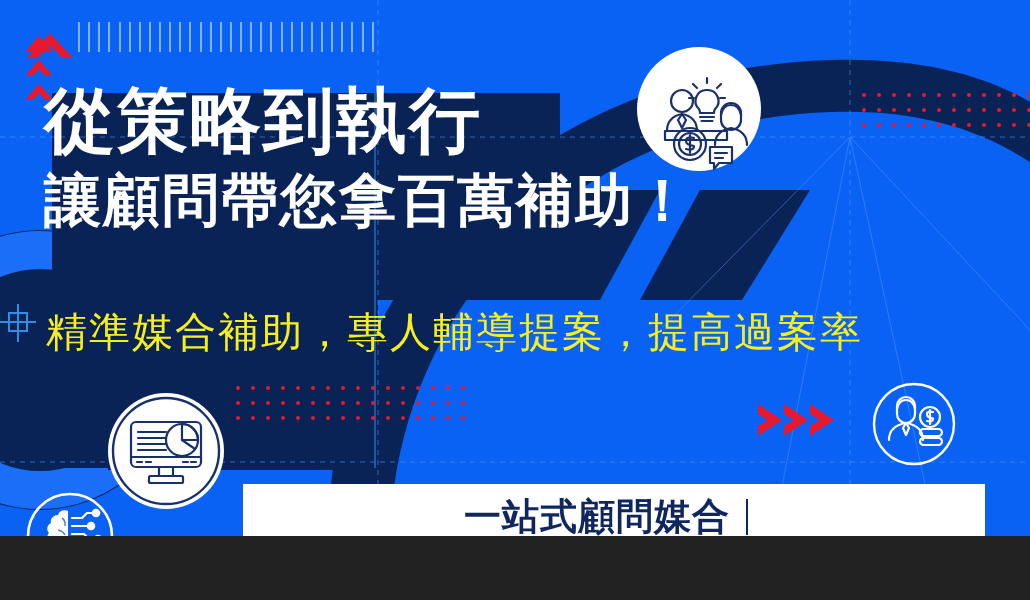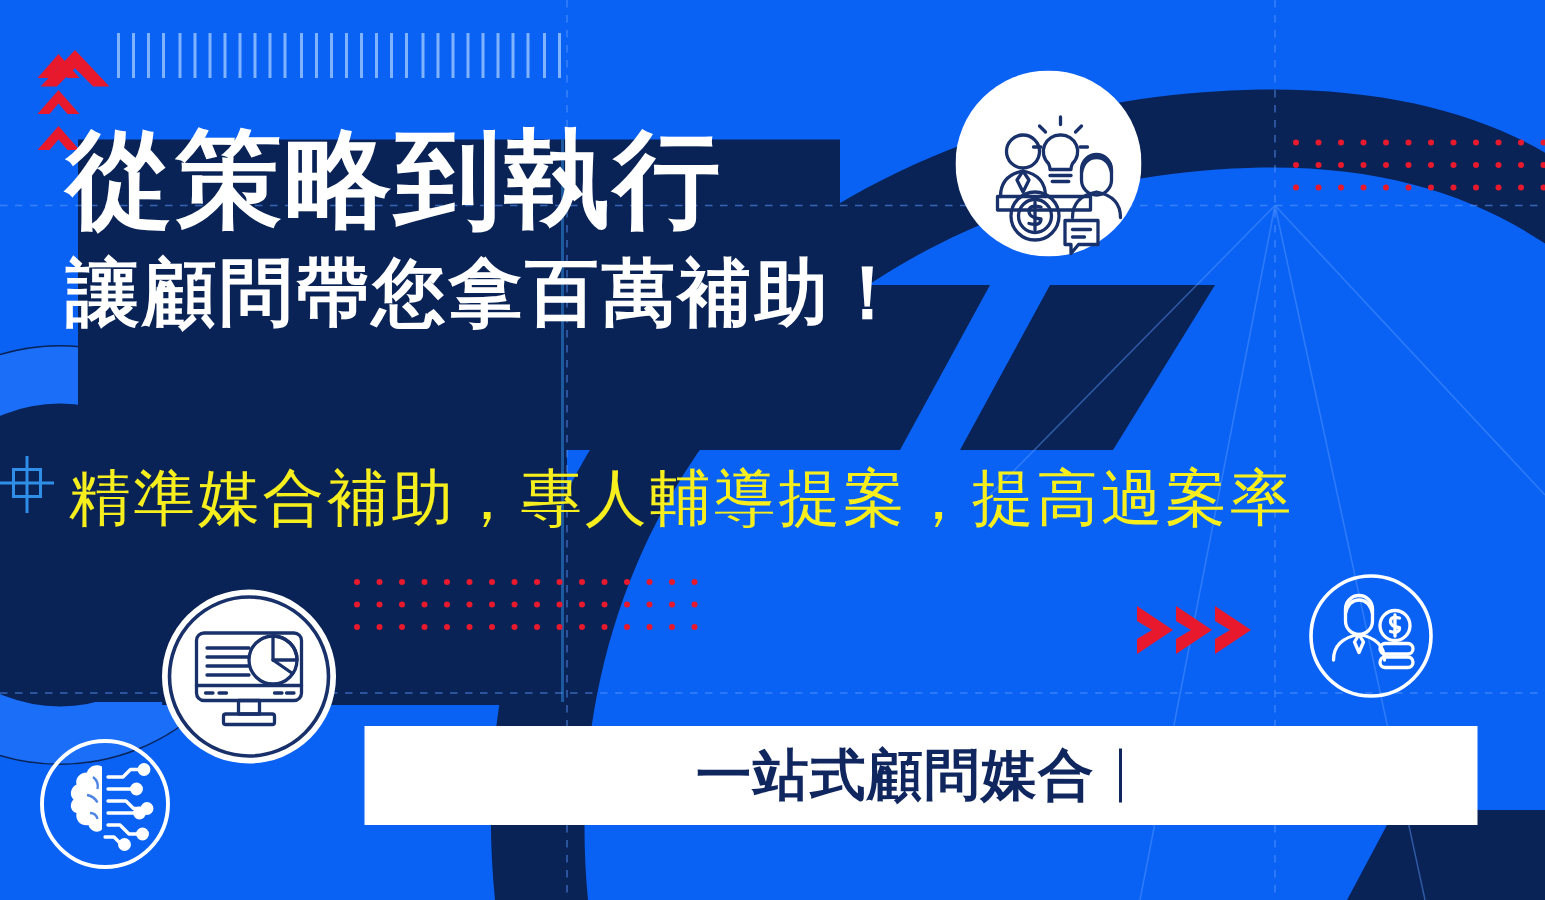--- a/index.html
+++ b/index.html
@@ -1,18 +1,18 @@
 <!DOCTYPE html>
 <html><head>
 <meta charset="utf-8">
 <style>
   html,body{margin:0;padding:0;background:#222;}
   *{box-sizing:border-box;}
   #banner{
-    position:relative;width:1030px;height:600px;overflow:hidden;
+    position:relative;width:1030px;height:536px;overflow:hidden;
     background:#a16207;
     font-family:"Liberation Sans","DejaVu Sans",sans-serif;
   }
   .layer{position:absolute;inset:0;}
   svg.layer{width:1030px;height:600px;display:block;}
 
   
   #bar-row{position:absolute;left:78px;top:22px;width:296px;height:30px;
     display:flex;justify-content:space-between;z-index:6;}
   #bar-row i{display:block;width:2px;height:30px;background:#7fb2ff;}
@@ -32,21 +32,21 @@
     margin-right:11px;margin-bottom:11px;display:block;}
 
   
   #headline{
     position:absolute;left:44px;top:84px;z-index:20;
     color:#ffffff;font-weight:bold;letter-spacing:2px;
     line-height:1.05;
     text-shadow:0 0 0 rgba(0,0,0,0);
   }
   #headline .l1{font-size:71px;display:block;}
-  #headline .l2{font-size:49px;display:block;margin-top:12px;}
+  #headline .l2{font-size:57px;display:block;margin-top:12px;}
 
   #subtitle{
     position:absolute;left:46px;top:305px;z-index:20;
     color:#f7ef1d;font-weight:normal;font-size:41px;letter-spacing:2px;
     white-space:nowrap;
   }
 
   
   #cta{
     position:absolute;left:243px;top:484px;width:742px;height:66px;

